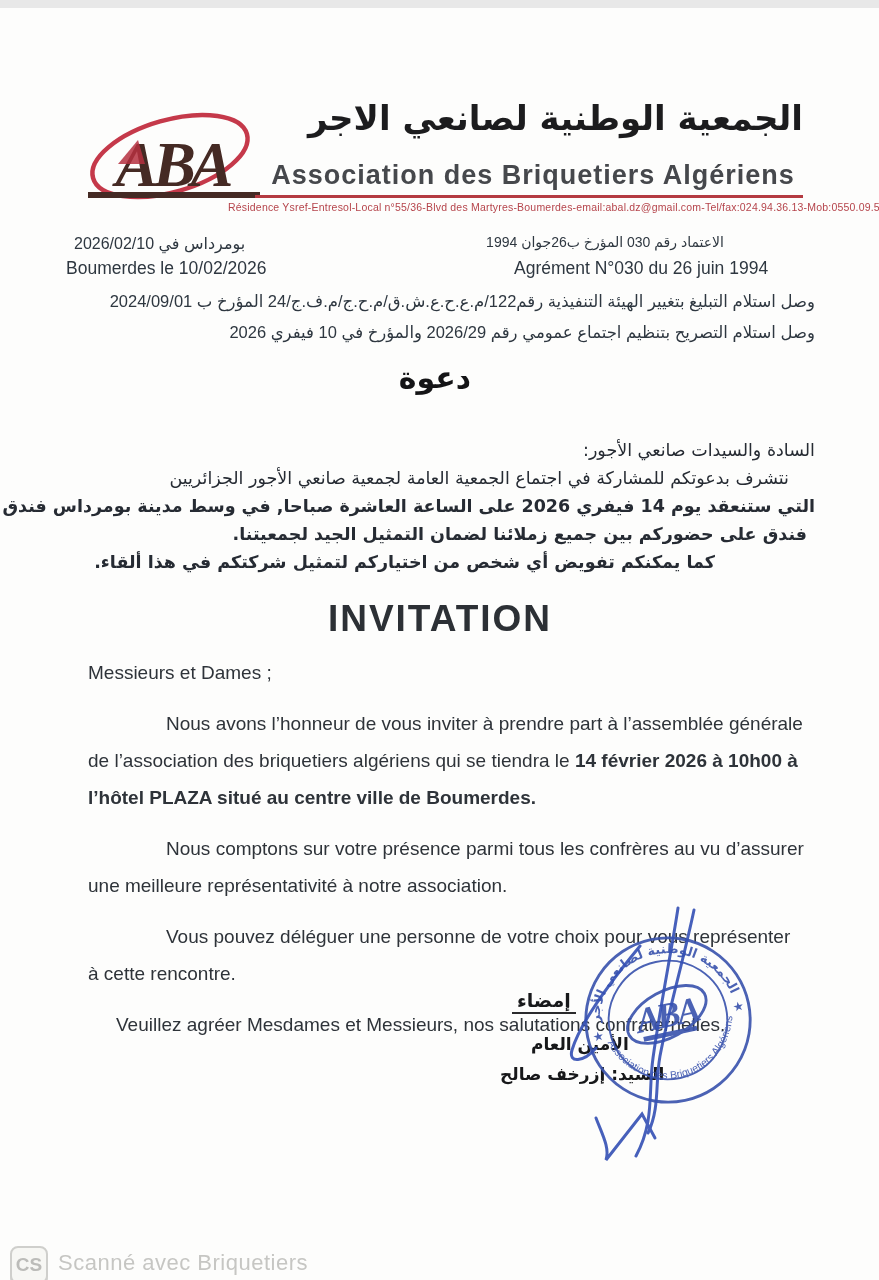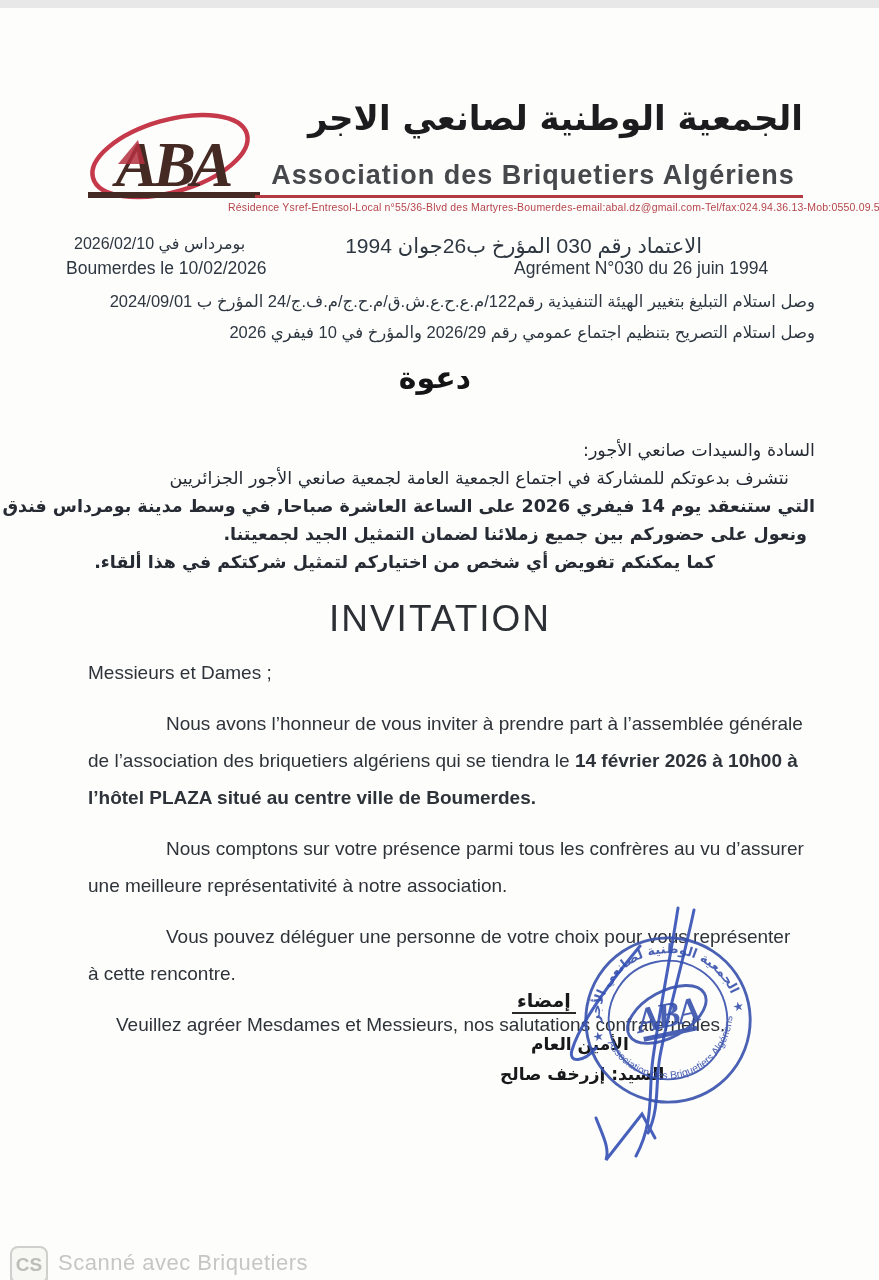--- a/index.html
+++ b/index.html
@@ -12,38 +12,38 @@
   .abs{position:absolute;}
   
   .title-ar{top:90px;right:76px;font-size:34px;font-weight:bold;color:#1c1c1e;
     direction:rtl;white-space:nowrap;font-family:"DejaVu Sans",sans-serif;}
   .title-fr{top:152px;left:262px;width:542px;text-align:center;font-size:27px;
     font-weight:bold;color:#46484c;letter-spacing:1px;white-space:nowrap;}
   .title-underline{top:187px;left:255px;width:548px;height:3px;background:#b43a41;}
   .address-line{top:193px;left:228px;width:576px;font-size:10.5px;color:#b5444b;
     text-align:right;white-space:nowrap;letter-spacing:0.2px;}
   
-  .acc-ar{top:226px;left:456px;width:246px;font-size:21px;direction:rtl;color:#2e3740;white-space:nowrap;}
+  .acc-ar{top:226px;left:478px;width:246px;font-size:14px;direction:rtl;color:#2e3740;white-space:nowrap;}
   .acc-fr{top:250px;left:514px;font-size:17.5px;color:#2e3740;}
   .date-ar{top:226px;left:74px;font-size:16px;direction:rtl;color:#2e3740;white-space:nowrap;}
   .date-fr{top:250px;left:66px;font-size:17.5px;color:#2e3740;}
   .receipt1{top:284px;right:64px;font-size:16.5px;direction:rtl;color:#2e3740;white-space:nowrap;}
   .receipt2{top:315px;right:64px;font-size:16.5px;direction:rtl;color:#2e3740;white-space:nowrap;}
   
   .daawa{top:352px;left:290px;width:290px;text-align:center;font-size:30px;font-weight:bold;
     color:#141416;direction:rtl;font-family:"DejaVu Sans",sans-serif;}
   .ar-body{top:428px;right:64px;left:78px;direction:rtl;font-size:17.5px;line-height:28px;
     color:#262b33;font-family:"DejaVu Sans",sans-serif;}
   .ar-body .ln{white-space:nowrap;}
   .ar-ind1{padding-right:26px;}
   .ar-ind2{padding-right:8px;}
   .ar-ind3{padding-right:100px;}
   .bold{font-weight:bold;}
   
-  .inv-head{top:590px;left:280px;width:320px;text-align:center;font-size:37px;font-weight:normal;
+  .inv-head{top:590px;left:280px;width:320px;text-align:center;font-size:37px;font-weight:bold;
     letter-spacing:2px;color:#2c3035;}
   .fr-body{top:646px;left:88px;width:716px;font-size:19px;line-height:37px;color:#2e3339;}
   .fr-body p{margin:0 0 14px 0;}
   .fr-body .ind{text-indent:78px;}
   .fr-body .ind-sm{text-indent:28px;margin-top:5px;}
   
   .sig-label{top:981px;left:512px;font-size:19px;font-weight:bold;color:#17181a;direction:rtl;
     border-bottom:2px solid #2a2a2c;padding:0 5px 1px 5px;font-family:"DejaVu Sans",sans-serif;}
   .sig-title{top:1026px;left:531px;font-size:17px;font-weight:bold;color:#17181a;direction:rtl;
     font-family:"DejaVu Sans",sans-serif;}
@@ -82,21 +82,21 @@
   <div class="abs date-fr">Boumerdes le 10/02/2026</div>
   <div class="abs receipt1">وصل استلام التبليغ بتغيير الهيئة التنفيذية رقم122/م.ع.ح.ع.ش.ق/م.ح.ج/م.ف.ج/24 المؤرخ ب 2024/09/01</div>
   <div class="abs receipt2">وصل استلام التصريح بتنظيم اجتماع عمومي رقم 2026/29 والمؤرخ في 10 فيفري 2026</div>
 
   <div class="abs daawa">دعوة</div>
 
   <div class="abs ar-body">
     <div class="ln">السادة والسيدات صانعي الأجور:</div>
     <div class="ln ar-ind1">نتشرف بدعوتكم للمشاركة في اجتماع الجمعية العامة لجمعية صانعي الأجور الجزائريين</div>
     <div class="ln bold">التي ستنعقد يوم 14 فيفري 2026 على الساعة العاشرة صباحا, في وسط مدينة بومرداس فندق بلازا</div>
-    <div class="ln bold ar-ind2">ونعول على حضوركم بين جميع زملائنا لضمان التمثيل الجيد لجمعيتنا.</div>
+    <div class="ln bold ar-ind2">فندق على حضوركم بين جميع زملائنا لضمان التمثيل الجيد لجمعيتنا.</div>
     <div class="ln bold ar-ind3">كما يمكنكم تفويض أي شخص من اختياركم لتمثيل شركتكم في هذا ألقاء.</div>
   </div>
 
   <div class="abs inv-head">INVITATION</div>
 
   <div class="abs fr-body">
     <p>Messieurs et Dames ;</p>
     <p class="ind"><span>Nous avons l’honneur de vous inviter à prendre part à l’assemblée générale  de l’association des briquetiers algériens qui se tiendra le </span><span class="bold">14 février 2026 à 10h00 à l’hôtel PLAZA situé au centre ville de Boumerdes.</span></p>
     <p class="ind">Nous comptons sur votre présence parmi tous les confrères au vu d’assurer une meilleure représentativité à notre association.</p>
     <p class="ind">Vous pouvez déléguer  une personne de votre choix pour vous représenter à cette rencontre.</p>

